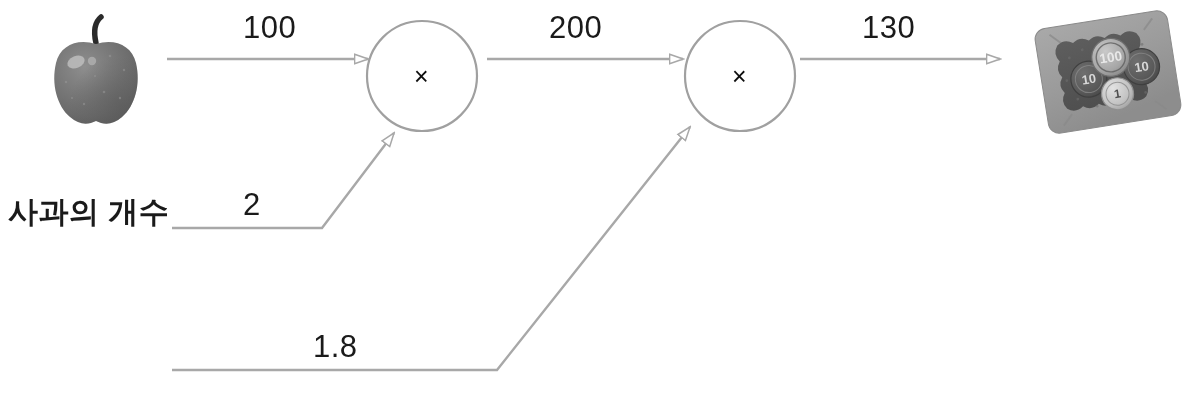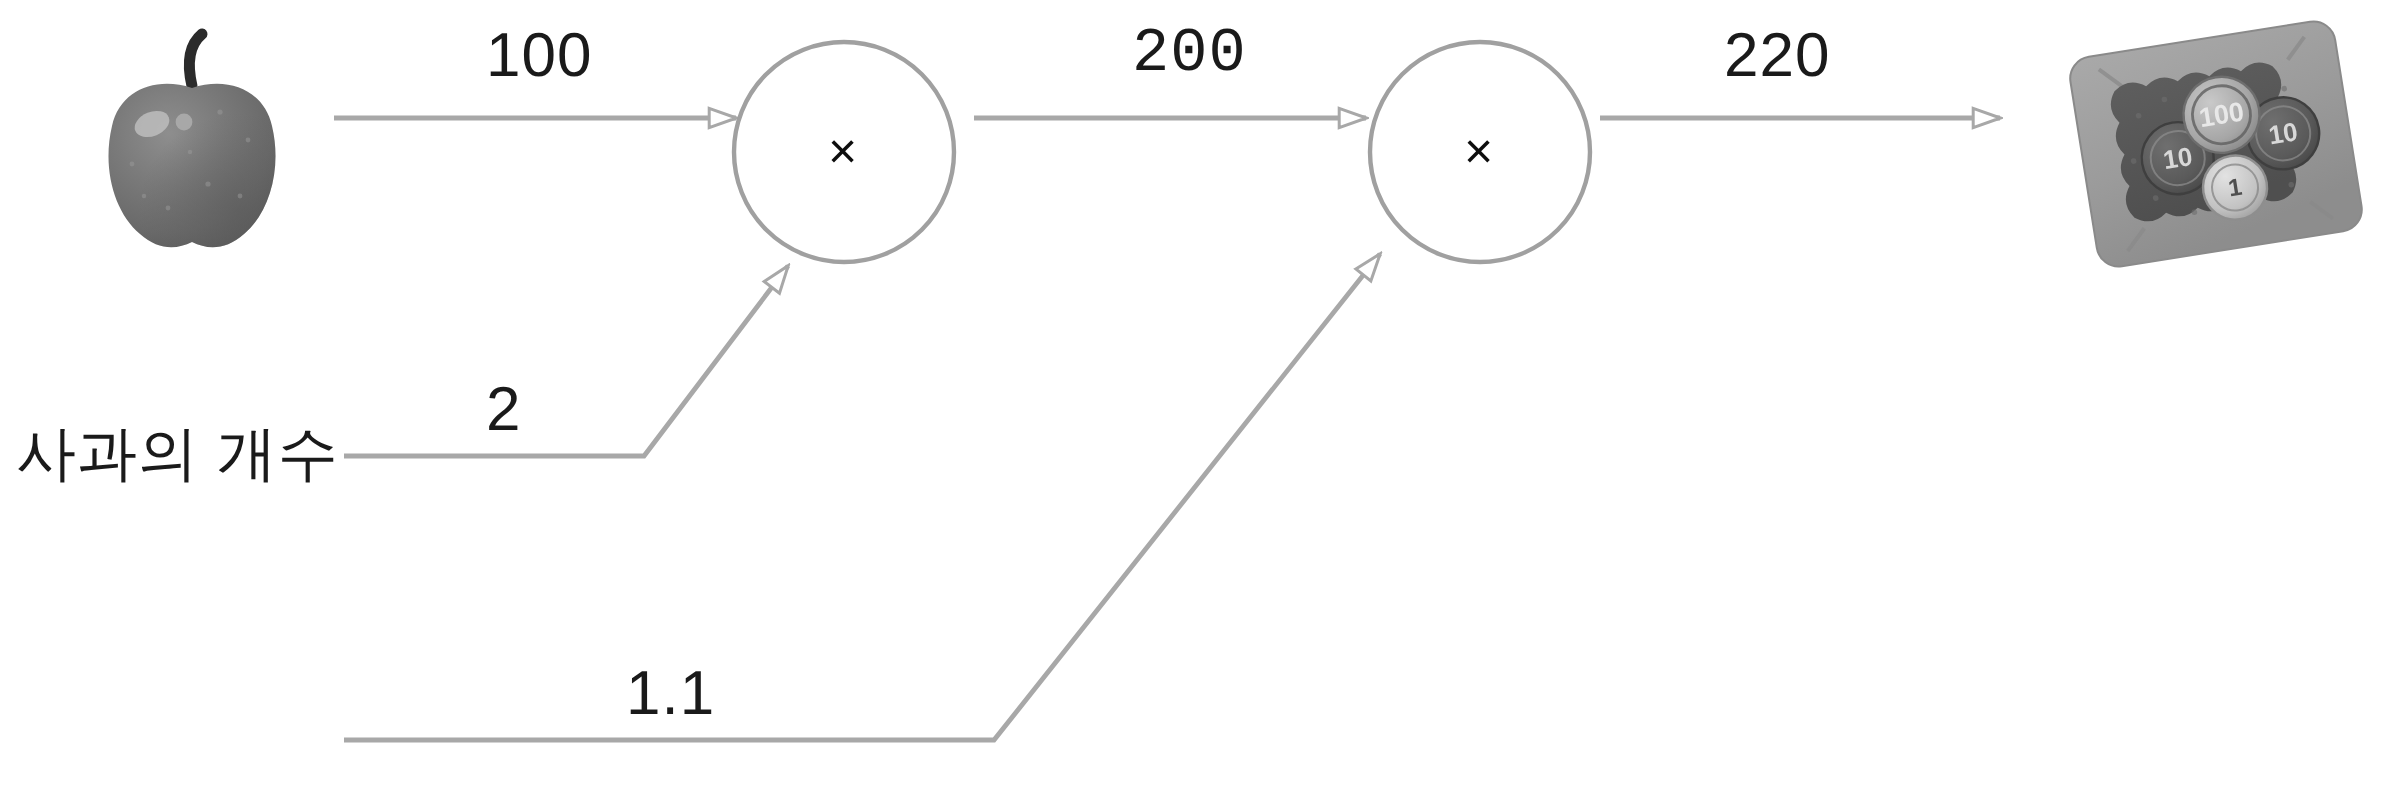--- a/index.html
+++ b/index.html
@@ -195,24 +195,24 @@
         <text x="1114" y="95" font-family="Liberation Sans, sans-serif" font-size="12" font-weight="bold" fill="#4f4f4f" text-anchor="middle" dominant-baseline="central">1</text>
       </g>
     </g>
   </svg>
 
   <span class="opsym" style="left:414px; top:64px;">×</span>
   <span class="opsym" style="left:732px; top:64px;">×</span>
 
   <span class="lbl num" style="left:243px; top:12px;">100</span>
 
-  <span class="lbl num" style="left:566px; top:12px;font-family:Liberation Mono, monospace;">200</span>
-
-  <span class="lbl num" style="left:862px; top:12px;">220</span>
+  <span class="lbl num" style="left:549px; top:12px;">200</span>
+
+  <span class="lbl num" style="left:862px; top:12px;">130</span>
 
   <span class="lbl num" style="left:243px; top:189px;">2</span>
 
-  <span class="lbl num" style="left:313px; top:331px;">1.1</span>
-
-  <span class="lbl ko" style="left:8px; top:213px;">사과의 개수</span>
+  <span class="lbl num" style="left:313px; top:331px;">1.8</span>
+
+  <span class="lbl ko" style="left:8px; top:197px;font-weight:bold;">사과의 개수</span>
 
 
 </div>
 
 </body></html>

